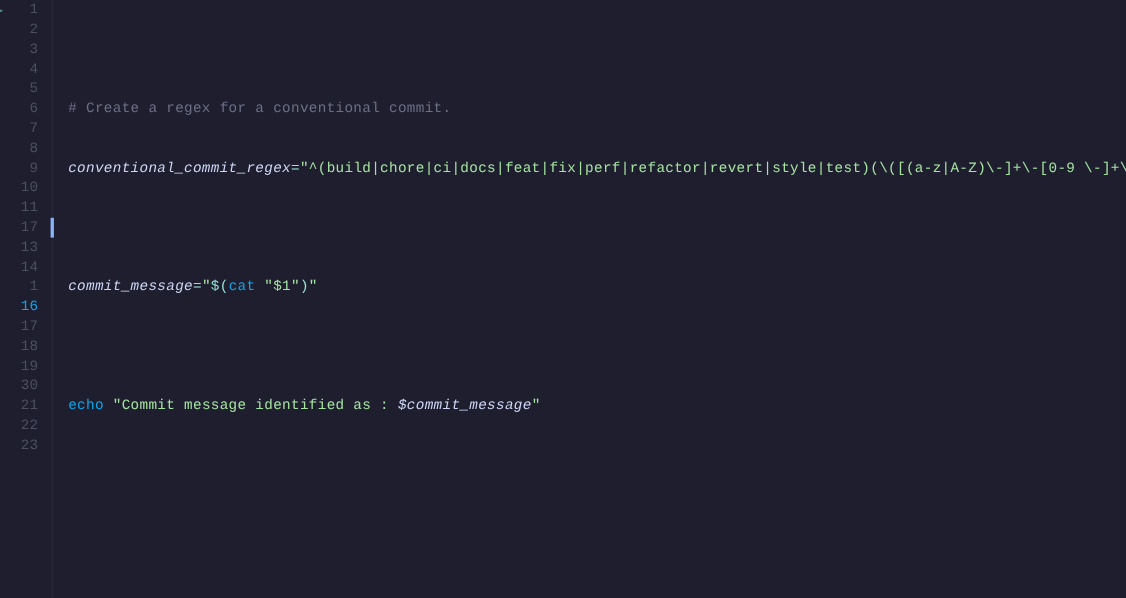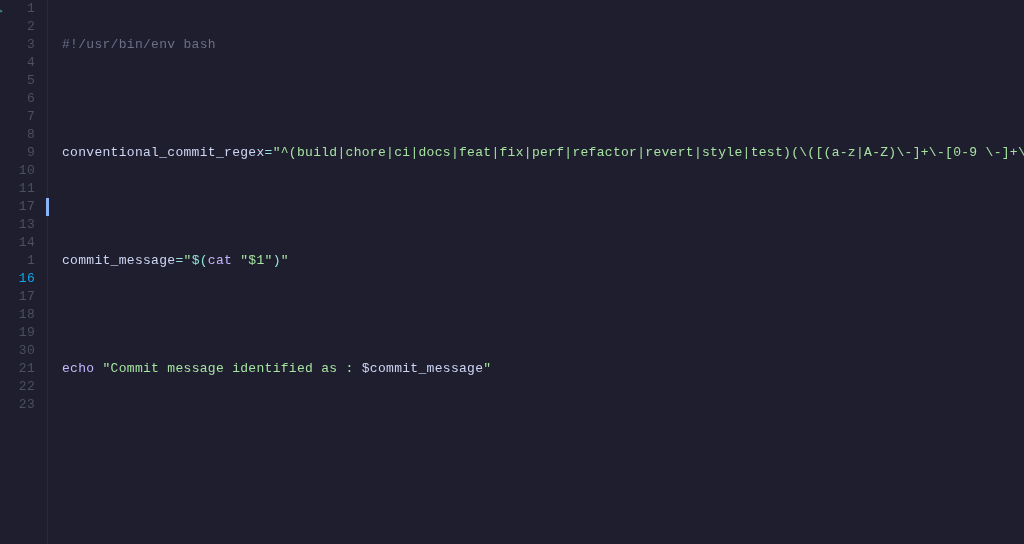--- a/index.html
+++ b/index.html
@@ -54,22 +54,22 @@
       left: 46px;
       top: 0;
       bottom: 0;
       width: 3px;
       background: #89b4fa;
     }
     @keyframes blink { 50% { opacity: 0; } }
     
     .c-comment { color: #6c7086; }
     .c-string { color: #a6e3a1; }
-    .c-var { color: #cdd6f4; }
-    .c-builtin { color: #c4b5fd; }
+    .c-var { color: #cdd6f4; font-style: italic; }
+    .c-builtin { color: #0ea5e9; }
     .c-op { color: #94e2d5; }
     .c-punc { color: #94e2d5; }
   </style>
 </head>
 <body>
 
 <div class="editor">
   <div class="gutter">
     <div class="ln"><span class="run-icon">▷</span><span>1</span></div>
     <div class="ln"><span>2</span></div>
@@ -90,22 +90,22 @@
     <div class="ln"><span>17</span></div>
     <div class="ln"><span>18</span></div>
     <div class="ln"><span>19</span></div>
     <div class="ln"><span>30</span></div>
     <div class="ln"><span>21</span></div>
     <div class="ln"><span>22</span></div>
     <div class="ln"><span>23</span></div>
   </div>
 
   <div class="code">
-    <div class="line"><span class="c-comment">#!/usr/bin/env bash</span></div>
     <div class="line"></div>
+    <div class="line"><span class="c-comment"># Create a regex for a conventional commit.</span></div>
     <div class="line"><span class="c-var">conventional_commit_regex</span><span class="c-op">=</span><span class="c-string">"^(build|chore|ci|docs|feat|fix|perf|refactor|revert|style|test)(\([(a-z|A-Z)\-]+\-[0-9 \-]+\))?!?: .+$"</span></div>
     <div class="line"></div>
     <div class="line"><span class="c-var">commit_message</span><span class="c-op">=</span><span class="c-string">"</span><span class="c-punc">$(</span><span class="c-builtin">cat</span><span> </span><span class="c-string">"$1"</span><span class="c-punc">)</span><span class="c-string">"</span></div>
     <div class="line"></div>
     <div class="line"><span class="c-builtin">echo</span><span> </span><span class="c-string">"Commit message identified as : </span><span class="c-var">$commit_message</span><span class="c-string">"</span></div>
     
     
     
     
     

